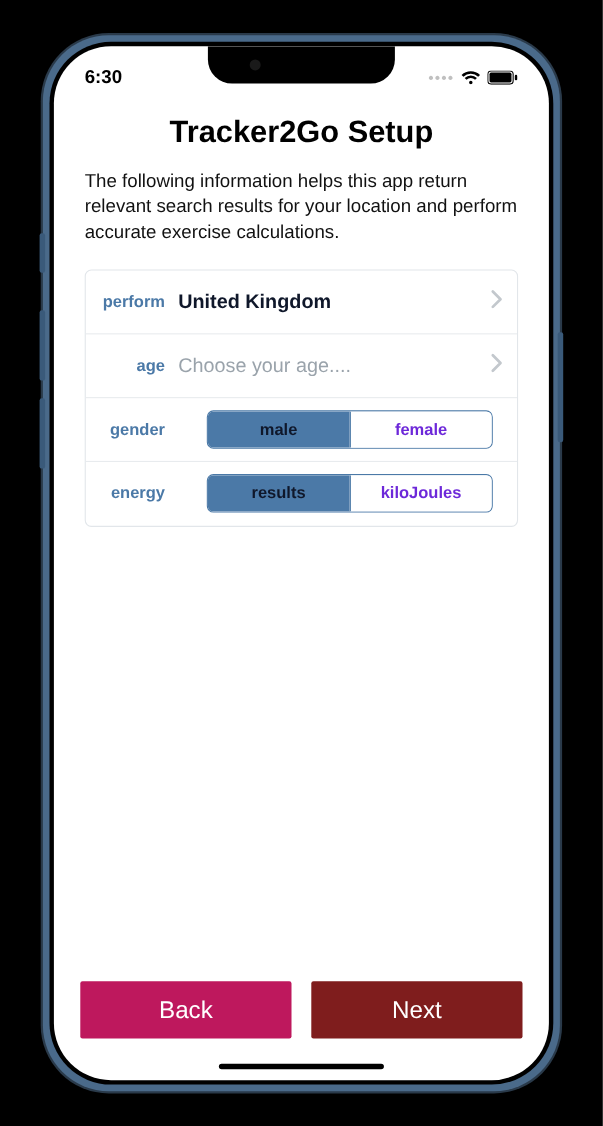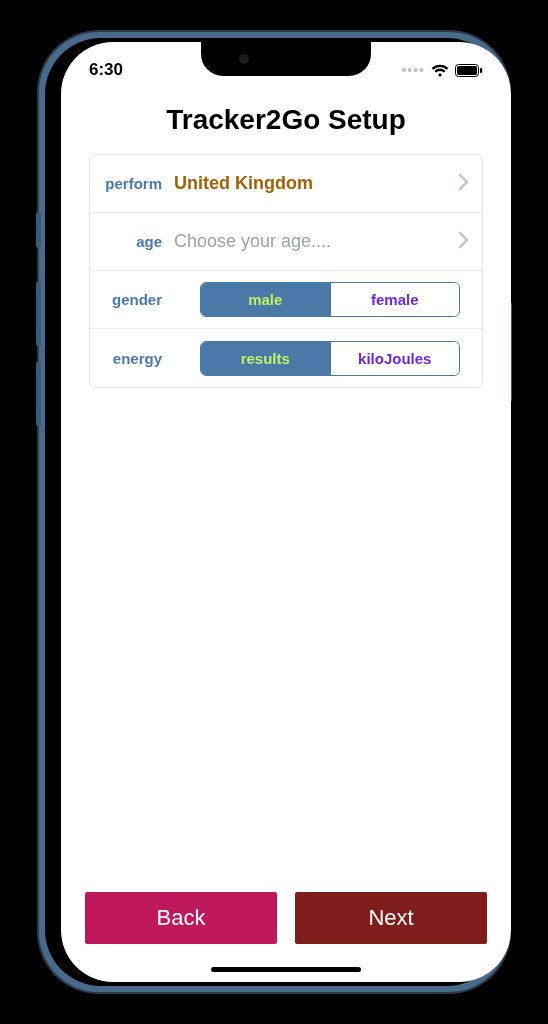--- a/index.html
+++ b/index.html
@@ -29,21 +29,20 @@
     }
     .screen {
       width: 100%;
       height: 100%;
       background: #fff;
       border-radius: 52px;
       overflow: hidden;
       position: relative;
       display: flex;
       flex-direction: column;
-      margin-left: 12px;
     }
     .notch {
       position: absolute;
       top: 0;
       left: 50%;
       transform: translateX(-50%);
       width: 170px;
       height: 34px;
       background: #000;
       border-radius: 0 0 22px 22px;
@@ -126,21 +125,21 @@
       text-align: right;
       font-size: 15px;
       font-weight: 600;
       color: #4b79a7;
       padding-right: 12px;
     }
     .row-value {
       flex: 1;
       font-size: 18px;
       font-weight: 700;
-      color: #a16207;
+      color: #0f172a;
     }
     .row-placeholder {
       flex: 1;
       font-size: 18px;
       color: #9aa3ab;
     }
     .chevron {
       color: #c3c8cd;
       font-size: 22px;
     }
@@ -159,21 +158,21 @@
       text-align: center;
       font-size: 15px;
       font-weight: 600;
       color: #6d28d9;
       background: #fff;
       border: none;
       cursor: pointer;
     }
     .segment-btn.selected {
       background: #4b79a7;
-      color: #bef264;
+      color: #0f172a;
     }
     .segment-btn + .segment-btn {
       border-left: 1.5px solid #4b79a7;
     }
     .footer {
       display: flex;
       gap: 18px;
       padding: 0 24px 38px 24px;
       margin-top: auto;
     }
@@ -238,20 +237,21 @@
                 <rect x="0.5" y="0.5" width="23" height="12" rx="3" fill="none" stroke="#000" stroke-width="1"></rect>
                 <rect x="2" y="2" width="20" height="9" rx="1.5" fill="#000"></rect>
                 <rect x="25" y="4" width="2.2" height="5" rx="1" fill="#000"></rect>
               </svg>
           </span>
         </div>
       </div>
 
       <div class="content">
         <h1 class="page-title">Tracker2Go Setup</h1>
+        <p class="description">The following information helps this app return relevant search results for your location and perform accurate exercise calculations.</p>
 
         <div class="form-card">
 
           <div class="form-row">
             <div class="row-label">perform</div>
             <div class="row-value">United Kingdom</div>
             <div class="chevron">
               <svg width="12" height="18" viewBox="0 0 12 18">
                   <path d="M2 2 L9 9 L2 16" stroke="#c3c8cd" stroke-width="2.5" fill="none" stroke-linecap="round" stroke-linejoin="round"></path>
                 </svg>

